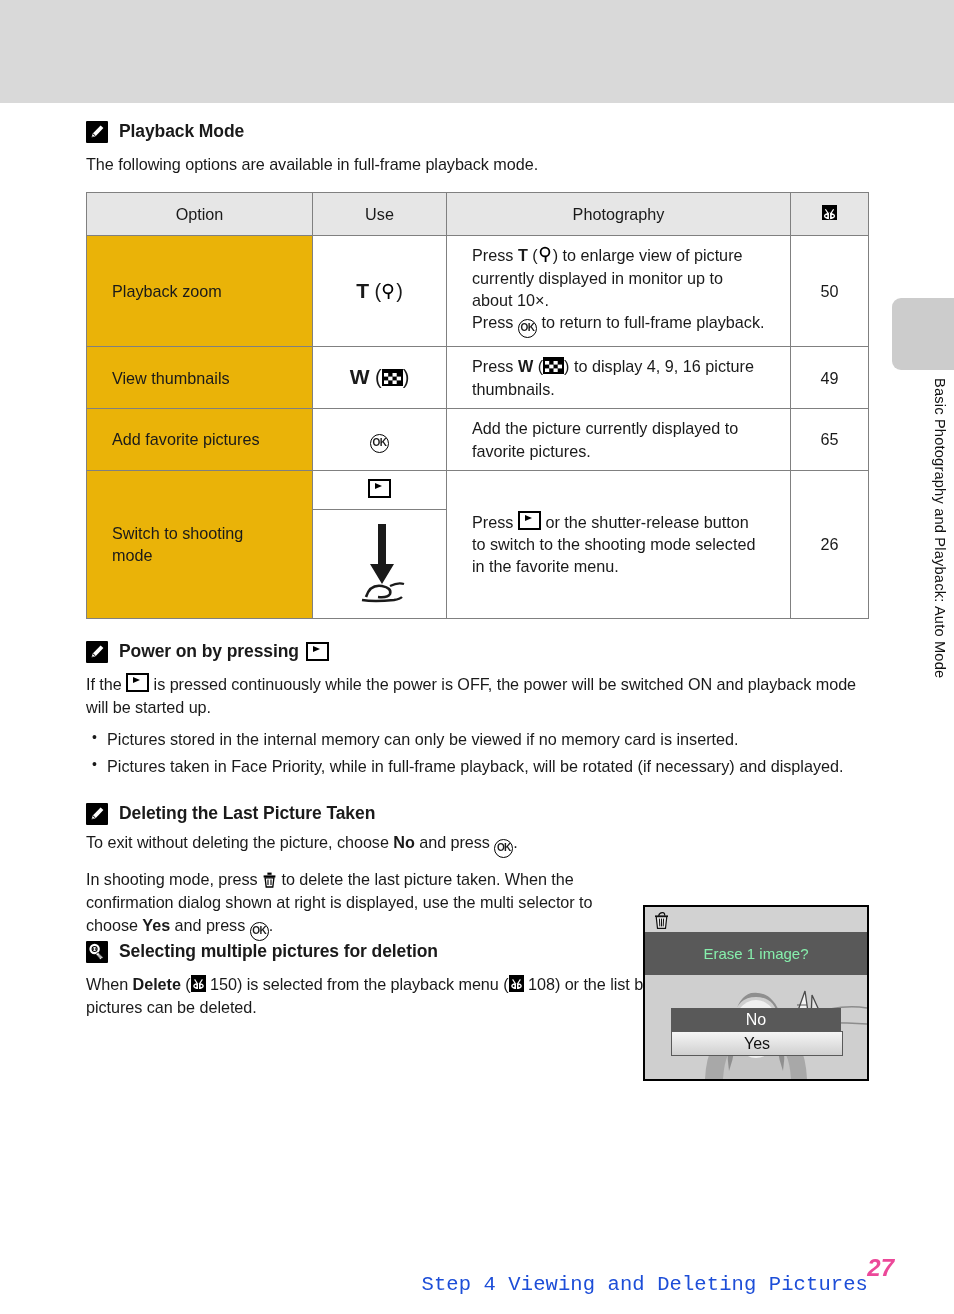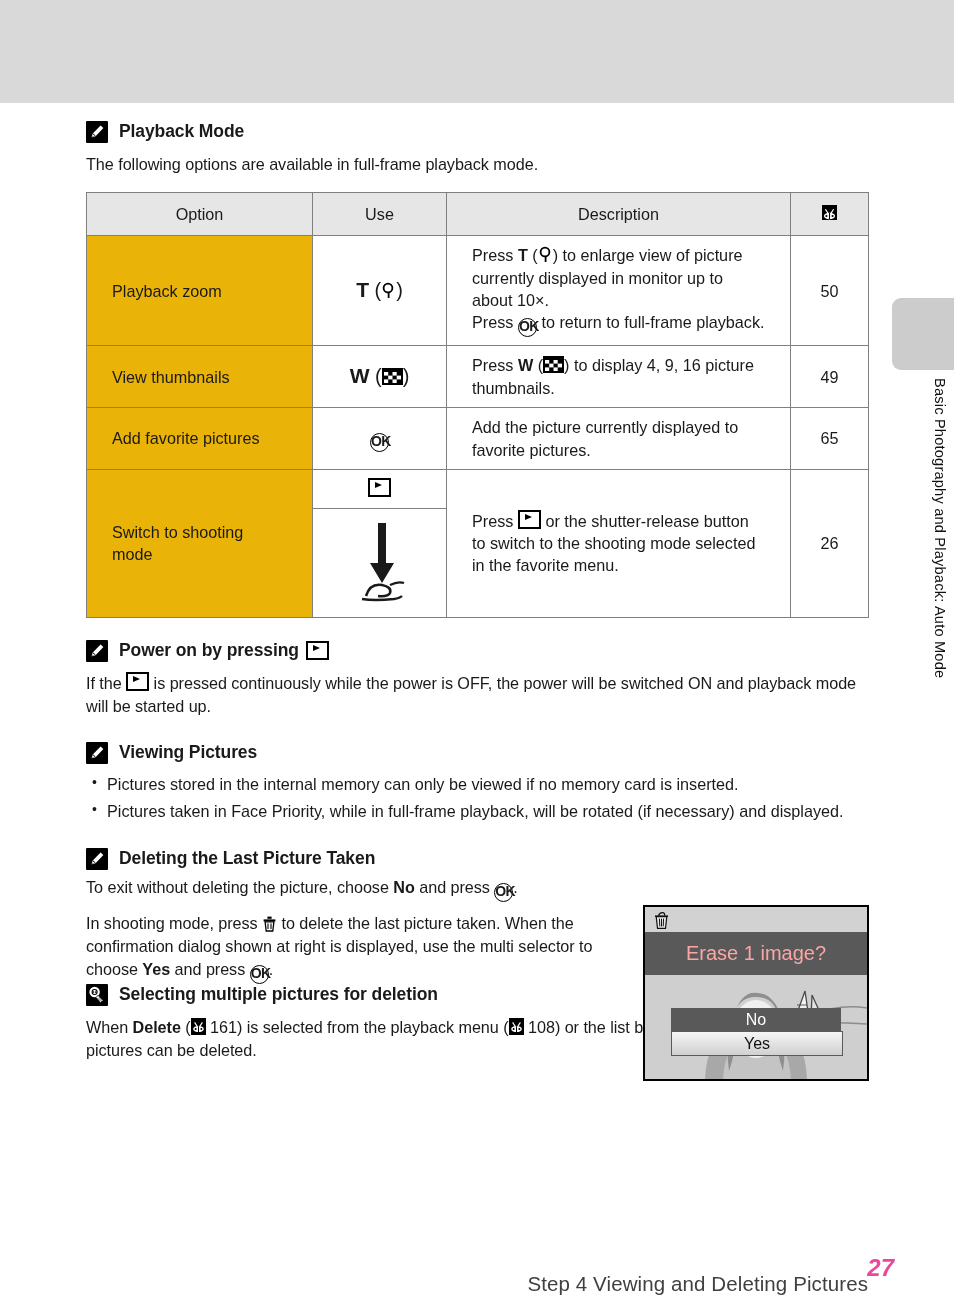--- a/index.html
+++ b/index.html
@@ -12,22 +12,23 @@
     overflow:hidden;
   }
 
   
   .header-band{
     position:absolute; left:0; top:0; width:954px; height:103px;
     background:#d9d9d9;
   }
   .header-title{
     position:absolute; right:86px; bottom:18px;
-    font-size:20.5px; letter-spacing:.1px; color:#404040;
+    font-size:20.5px; letter-spacing:.1px; color:#1d4ed8;
     white-space:nowrap;
+    font-family:Liberation Mono, monospace;
   }
 
   
   .side-tab{
     position:absolute; right:0; top:298px; width:62px; height:72px;
     background:#cccccc; border-radius:9px 0 0 9px;
   }
   .side-tab-text{
     position:absolute; right:6px; top:378px;
     width:34px; height:420px;
@@ -71,21 +72,21 @@
     width:19px; height:15px; border:2px solid #000; position:relative;
     vertical-align:-2px; background:#fff;
   }
   .g-play:after{
     content:""; position:absolute; left:5px; top:2.5px;
     border-left:7px solid #000; border-top:3.8px solid transparent;
     border-bottom:3.8px solid transparent;
   }
   .g-ok{
     width:17px; height:17px; border:1.8px solid #000; border-radius:50%;
-    font-size:14px; font-weight:bold; line-height:15px; text-align:center;
+    font-size:10px; font-weight:bold; line-height:15px; text-align:center;
     vertical-align:-3px; letter-spacing:-.6px;
   }
   .g-pageref{
     width:15px; height:15px; background:#000; vertical-align:-2px;
     position:relative;
   }
   .g-trash{ width:15px; height:17px; vertical-align:-3px; }
   .g-mag{ width:15px; height:18px; vertical-align:-3px; }
   .g-thumb{
     width:21px; height:15px; background:#000; vertical-align:-2px;
@@ -121,21 +122,21 @@
     width:222px; height:172px; border:2px solid #000; background:#c9c9c9;
     overflow:hidden;
   }
   .mon-topbar{
     position:absolute; left:0; top:0; width:100%; height:25px;
     background:#d2d2d2;
   }
   .mon-trash{ position:absolute; left:8px; top:4px; }
   .mon-title-band{
     position:absolute; left:0; top:25px; width:100%; height:43px;
-    background:#595959; color:#fca5a5; font-size:20px;
+    background:#595959; color:#86efac; font-size:15px;
     display:flex; align-items:center; justify-content:center;
   }
   .mon-photo{
     position:absolute; left:0; top:68px; width:100%; height:104px;
     background:#cfcfcf;
   }
   .mon-choice{
     position:absolute; left:26px; width:170px; height:23px;
     font-size:16px; display:flex; align-items:center; justify-content:center;
   }
@@ -179,21 +180,21 @@
     <colgroup>
       <col class="col-opt">
         <col class="col-use">
         <col class="col-desc">
         <col class="col-ref">
     </colgroup>
     <thead>
       <tr>
         <th>Option</th>
         <th>Use</th>
-        <th>Description</th>
+        <th>Photography</th>
         <th>
           <span class="g g-pageref">
             <svg width="15" height="15" viewBox="0 0 15 15">
               <ellipse cx="7.5" cy="9" rx="5.6" ry="3.3" fill="#fff"></ellipse>
               <path d="M7.5 6 L7.5 12" stroke="#000" stroke-width="1.1"></path>
               <circle cx="4.4" cy="9" r="1.1" fill="#000"></circle>
               <circle cx="10.6" cy="9" r="1.1" fill="#000"></circle>
               <path d="M3.4 2.2 L6.1 6.4 M11.6 2.2 L8.9 6.4" stroke="#fff" stroke-width="1.2"></path>
             </svg>
           </span>
@@ -295,30 +296,20 @@
     </span>
     <span class="note-title">
       <span>Power on by pressing </span>
         <span class="g g-play"></span>
     </span>
   </div>
   <p class="body">
     <span>If the </span><span class="g g-play"></span><span> is pressed continuously while the power is OFF, the power will be switched ON and playback mode will be started up.</span>
   </p>
 
-  <div class="note-head" style="margin-top:24px;">
-    <span class="badge">
-      <svg width="22" height="22" viewBox="0 0 22 22">
-        <path d="M5.5 16.5 L6.8 12.6 L14.6 4.4 L17.4 7.0 L9.6 15.2 Z" fill="#fff"></path>
-        <path d="M6.8 12.6 L9.6 15.2" stroke="#000" stroke-width="1" fill="none"></path>
-        <path d="M5.5 16.5 L7.4 15.6" stroke="#000" stroke-width="0.8" fill="none"></path>
-      </svg>
-    </span>
-    <span class="note-title">Viewing Pictures</span>
-  </div>
   <ul class="bullets">
     <li>Pictures stored in the internal memory can only be viewed if no memory card is inserted.</li>
     <li>Pictures taken in Face Priority, while in full-frame playback, will be rotated (if necessary) and displayed.</li>
   </ul>
 
   <div class="note-head" style="margin-top:24px;">
     <span class="badge">
       <svg width="22" height="22" viewBox="0 0 22 22">
         <path d="M5.5 16.5 L6.8 12.6 L14.6 4.4 L17.4 7.0 L9.6 15.2 Z" fill="#fff"></path>
         <path d="M6.8 12.6 L9.6 15.2" stroke="#000" stroke-width="1" fill="none"></path>
@@ -353,21 +344,21 @@
     <span class="note-title">Selecting multiple pictures for deletion</span>
   </div>
   <p class="body">
     <span>When </span><b class="strong">Delete</b><span> (</span><span class="g g-pageref"><svg width="15" height="15" viewBox="0 0 15 15">
           <rect width="15" height="15" fill="#000"></rect>
           <ellipse cx="7.5" cy="9" rx="5.3" ry="3.1" fill="#fff"></ellipse>
           <path d="M7.5 6.2 L7.5 12" stroke="#000" stroke-width="1"></path>
           <circle cx="4.6" cy="9" r="1" fill="#000"></circle>
           <circle cx="10.4" cy="9" r="1" fill="#000"></circle>
           <path d="M3.6 2.4 L6.2 6.4 M11.4 2.4 L8.8 6.4" stroke="#fff" stroke-width="1.1"></path>
-        </svg></span>&nbsp;<span>161</span><span>) is selected from the playback menu (</span><span class="g g-pageref"><svg width="15" height="15" viewBox="0 0 15 15">
+        </svg></span>&nbsp;<span>150</span><span>) is selected from the playback menu (</span><span class="g g-pageref"><svg width="15" height="15" viewBox="0 0 15 15">
           <rect width="15" height="15" fill="#000"></rect>
           <ellipse cx="7.5" cy="9" rx="5.3" ry="3.1" fill="#fff"></ellipse>
           <path d="M7.5 6.2 L7.5 12" stroke="#000" stroke-width="1"></path>
           <circle cx="4.6" cy="9" r="1" fill="#000"></circle>
           <circle cx="10.4" cy="9" r="1" fill="#000"></circle>
           <path d="M3.6 2.4 L6.2 6.4 M11.4 2.4 L8.8 6.4" stroke="#fff" stroke-width="1.1"></path>
         </svg></span>&nbsp;<span>108</span><span>) or the list by date menus (</span><span class="g g-pageref"><svg width="15" height="15" viewBox="0 0 15 15">
           <rect width="15" height="15" fill="#000"></rect>
           <ellipse cx="7.5" cy="9" rx="5.3" ry="3.1" fill="#fff"></ellipse>
           <path d="M7.5 6.2 L7.5 12" stroke="#000" stroke-width="1"></path>

